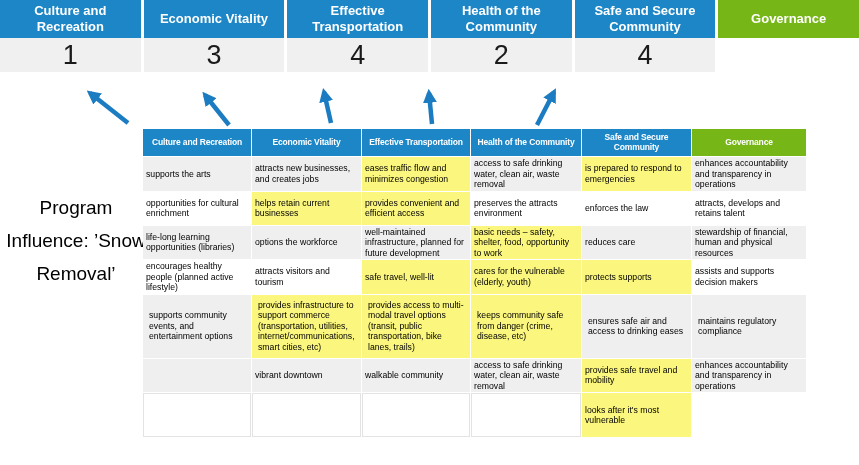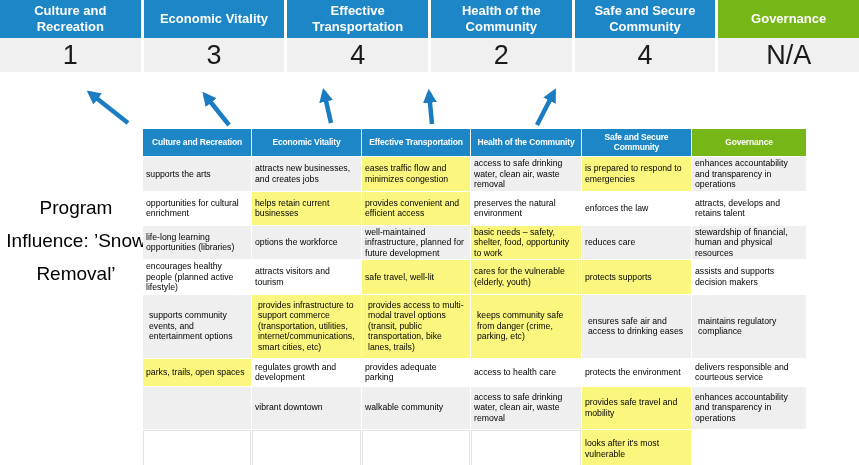--- a/index.html
+++ b/index.html
@@ -83,21 +83,20 @@
     <div>
       <div class="sum-head">Health of the Community</div>
       <div class="sum-score">2</div>
     </div>
     <div>
       <div class="sum-head">Safe and Secure Community</div>
       <div class="sum-score">4</div>
     </div>
     <div>
       <div class="sum-head green">Governance</div>
-      <div class="sum-score">N/A</div>
     </div>
   </div>
 
 <svg class="arrows" width="859" height="465" viewBox="0 0 859 465" xmlns="http://www.w3.org/2000/svg">
   <defs>
     <marker id="ah" viewBox="0 0 10 10" refX="7" refY="5" markerWidth="14" markerHeight="14" orient="auto" markerUnits="userSpaceOnUse">
       <path d="M0,0 L10,5 L0,10 z" fill="#1c7cc2"></path>
     </marker>
   </defs>
   <g stroke="#1c7cc2" stroke-width="4.5">
@@ -137,21 +136,21 @@
           <td>attracts new businesses, and creates jobs</td>
           <td class="hl">eases traffic flow and minimizes congestion</td>
           <td>access to safe drinking water, clean air, waste removal</td>
           <td class="hl">is prepared to respond to emergencies</td>
           <td>enhances accountability and transparency in operations</td>
         </tr>
         <tr>
           <td>opportunities for cultural enrichment</td>
           <td class="hl">helps retain current businesses</td>
           <td class="hl">provides convenient and efficient access</td>
-          <td>preserves the natural environment</td>
+          <td>preserves the attracts environment</td>
           <td>enforces the law</td>
           <td>attracts, develops and retains talent</td>
         </tr>
         <tr class="band">
           <td>life-long learning opportunities (libraries)</td>
           <td>options the workforce</td>
           <td>well-maintained infrastructure, planned for future development</td>
           <td class="hl">basic needs – safety, shelter, food, opportunity to work</td>
           <td>reduces care</td>
           <td>stewardship of financial, human and physical resources</td>
@@ -161,31 +160,23 @@
           <td>attracts visitors and tourism</td>
           <td class="hl">safe travel, well-lit</td>
           <td class="hl">cares for the vulnerable (elderly, youth)</td>
           <td class="hl">protects supports</td>
           <td>assists and supports decision makers</td>
         </tr>
         <tr class="band">
           <td>supports community events, and entertainment options</td>
           <td class="hl">provides infrastructure to support commerce (transportation, utilities, internet/communications, smart cities, etc)</td>
           <td class="hl">provides access to multi-modal travel options (transit, public transportation, bike lanes, trails)</td>
-          <td class="hl">keeps community safe from danger (crime, parking, etc)</td>
+          <td class="hl">keeps community safe from danger (crime, disease, etc)</td>
           <td>ensures safe air and access to drinking eases</td>
           <td>maintains regulatory compliance</td>
-        </tr>
-        <tr>
-          <td class="hl">parks, trails, open spaces</td>
-          <td>regulates growth and development</td>
-          <td>provides adequate parking</td>
-          <td>access to health care</td>
-          <td>protects the environment</td>
-          <td>delivers responsible and courteous service</td>
         </tr>
         <tr class="band">
           <td></td>
           <td>vibrant downtown</td>
           <td>walkable community</td>
           <td>access to safe drinking water, clean air, waste removal</td>
           <td class="hl">provides safe travel and mobility</td>
           <td>enhances accountability and transparency in operations</td>
         </tr>
         <tr>

